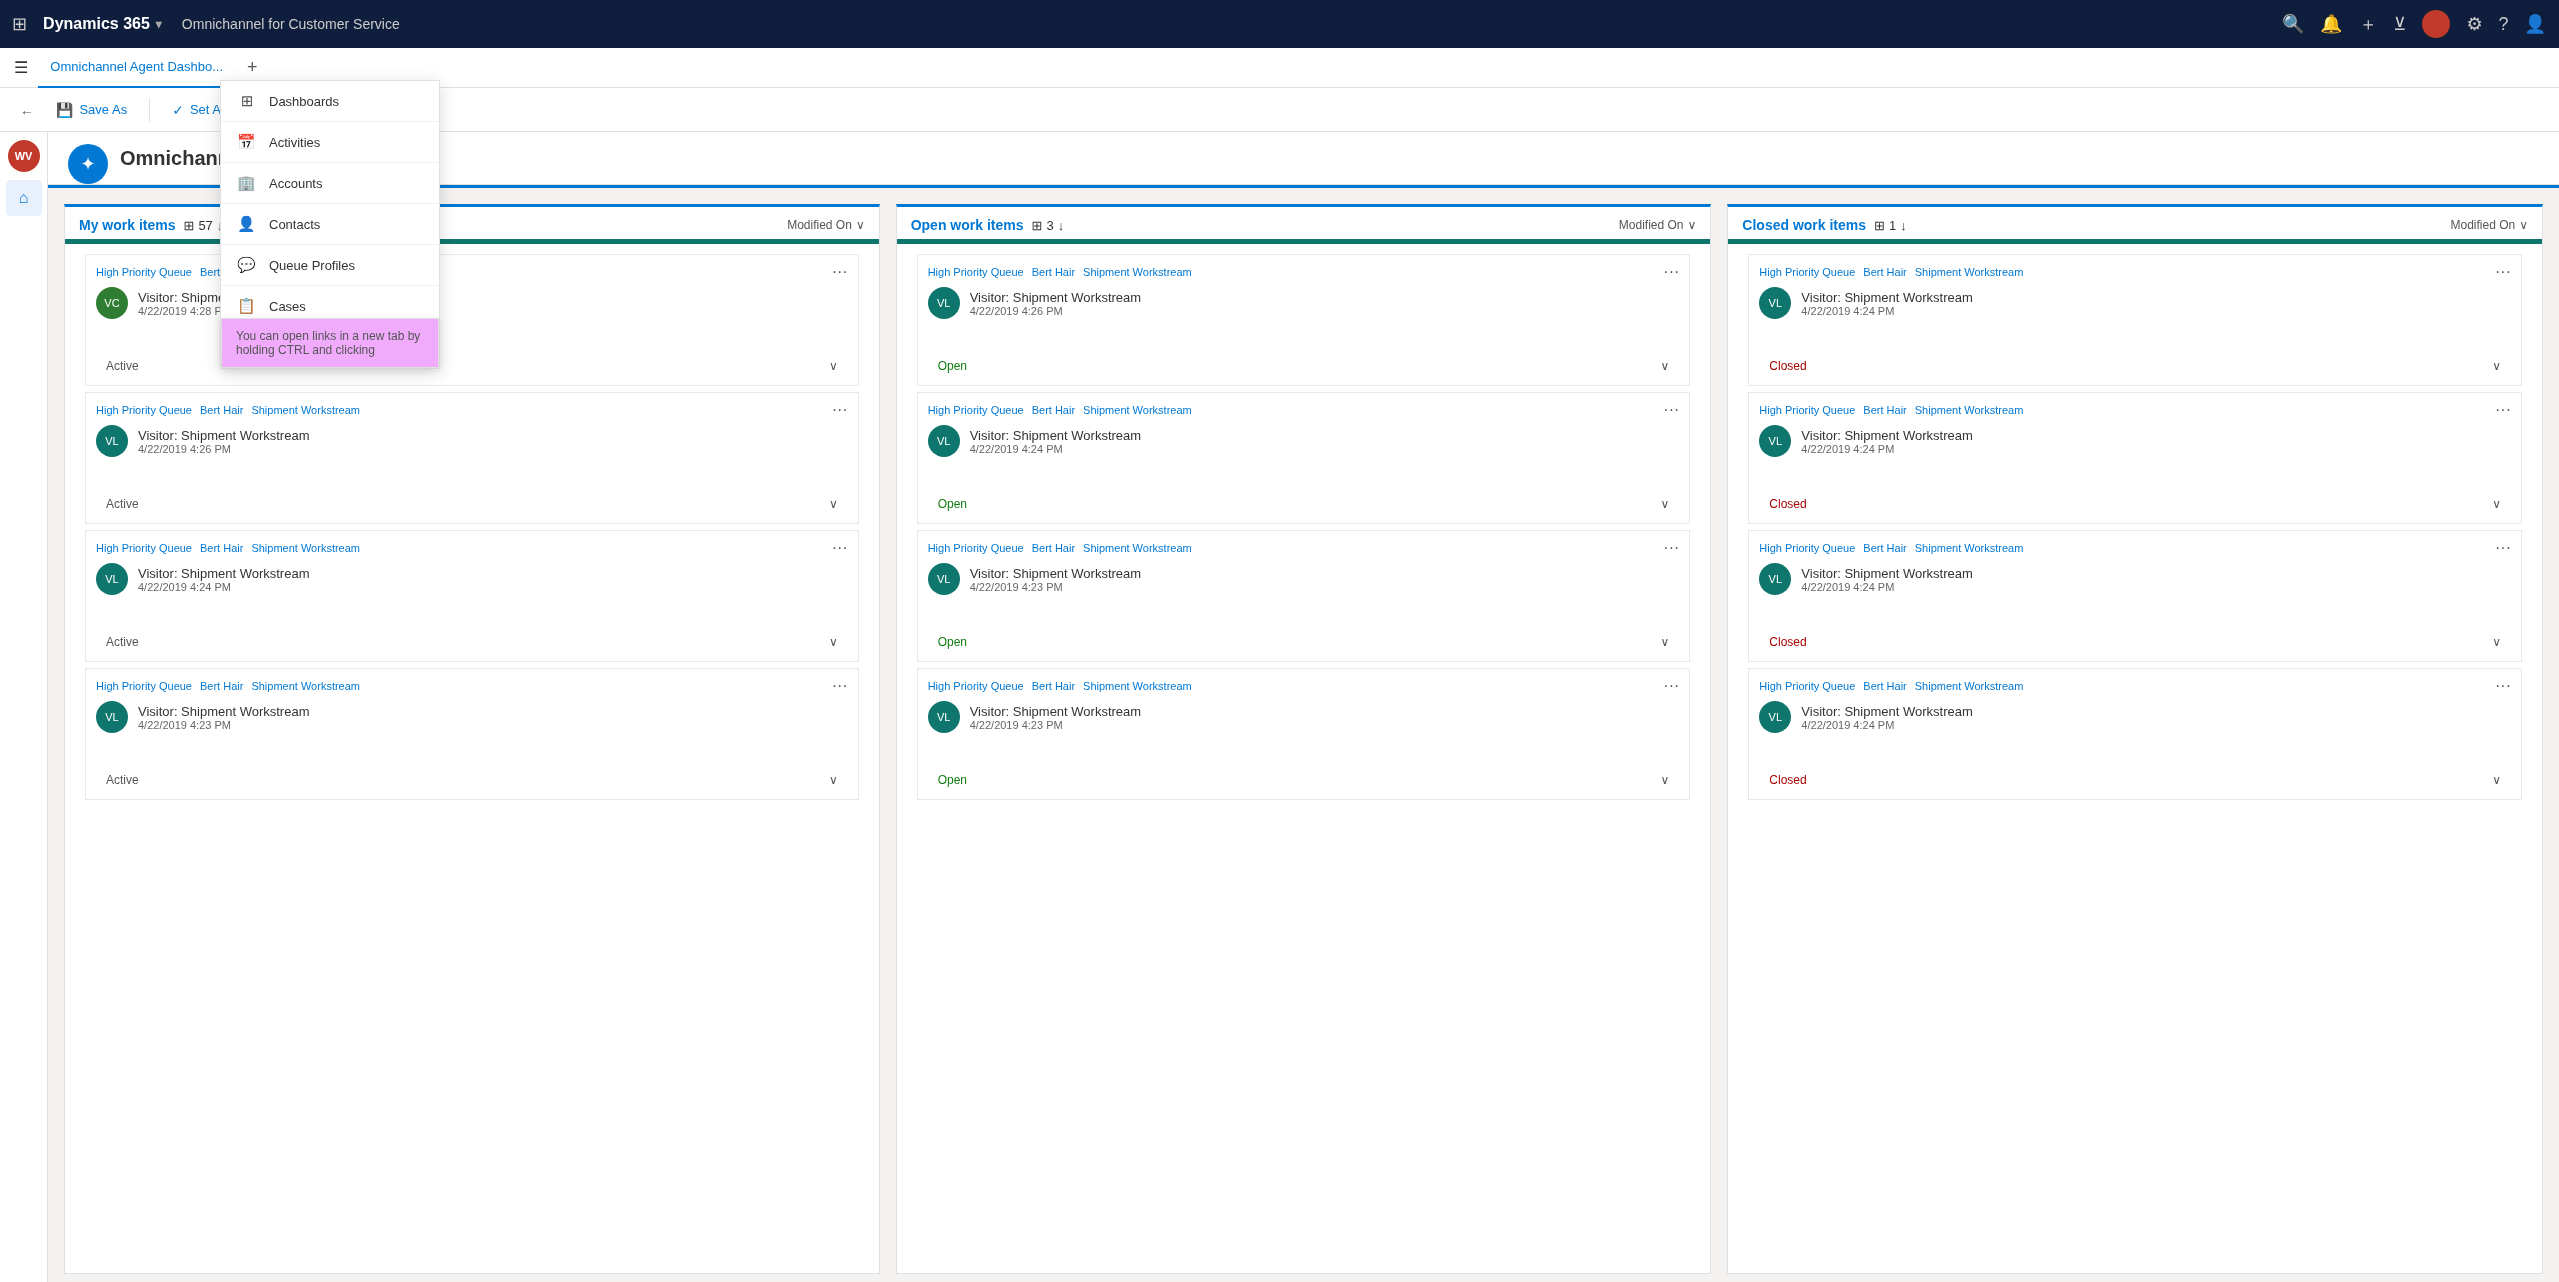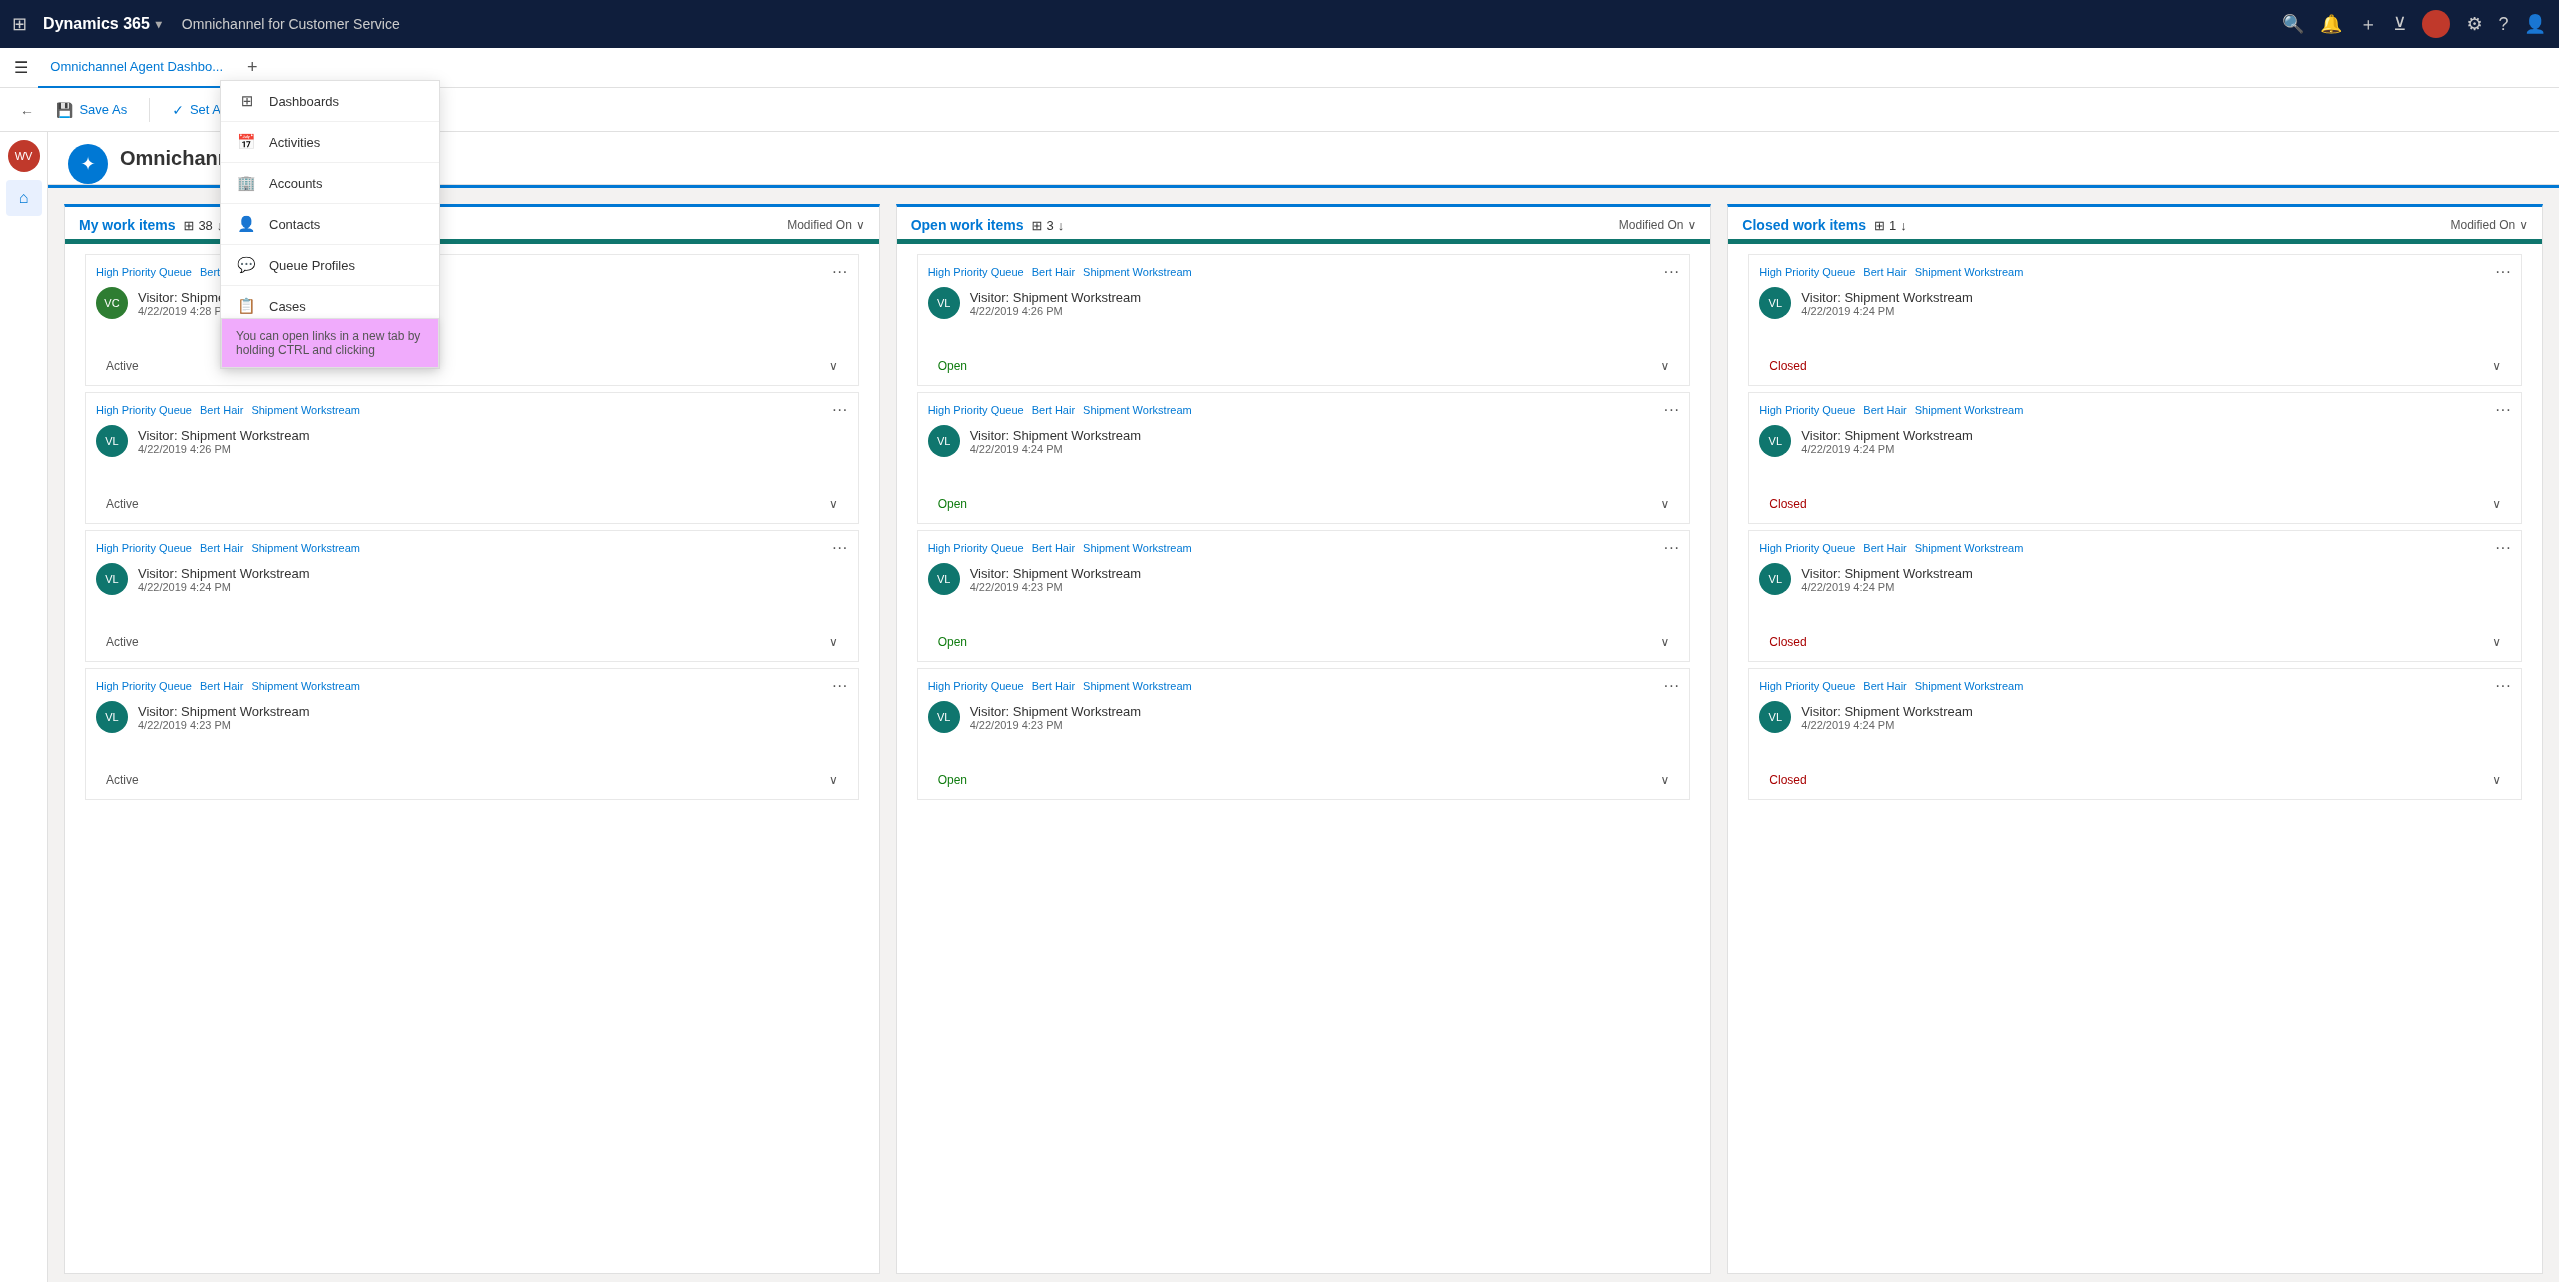--- a/index.html
+++ b/index.html
@@ -202,21 +202,21 @@
     .sidebar-item {
       width: 36px; height: 36px;
       display: flex; align-items: center; justify-content: center;
       cursor: pointer; color: #555; font-size: 16px;
       border-radius: 4px;
     }
     .sidebar-item.active { background: #e8f0fe; color: #0078d4; }
     .sidebar-avatar {
       width: 32px; height: 32px; background: #c0392b; border-radius: 50%;
       display: flex; align-items: center; justify-content: center;
-      font-size: 11px; color: white; font-weight: 400;
+      font-size: 11px; color: white; font-weight: 700;
     }
 
     .app-body { display: flex; height: calc(100vh - 88px); }
     .main-area { flex: 1; overflow: hidden; }
   </style>
 </head>
 <body>
 
 <div class="top-nav">
   <span class="grid-icon">⊞</span>
@@ -281,21 +281,21 @@
       </div>
     </div>
     <div class="blue-line"></div>
 
     <div class="main-content" id="work-columns-container">
     <div class="work-col">
     <div class="col-header">
       <span class="col-title">My work items</span>
       <div class="col-count">
         <span>⊞</span>
-        <span>38</span>
+        <span>57</span>
         <span>↓</span>
       </div>
       <div class="col-sort">
         <span>Modified On</span>
         <span>∨</span>
       </div>
     </div>
     <div class="work-items-list">
 
     <div class="work-item">

